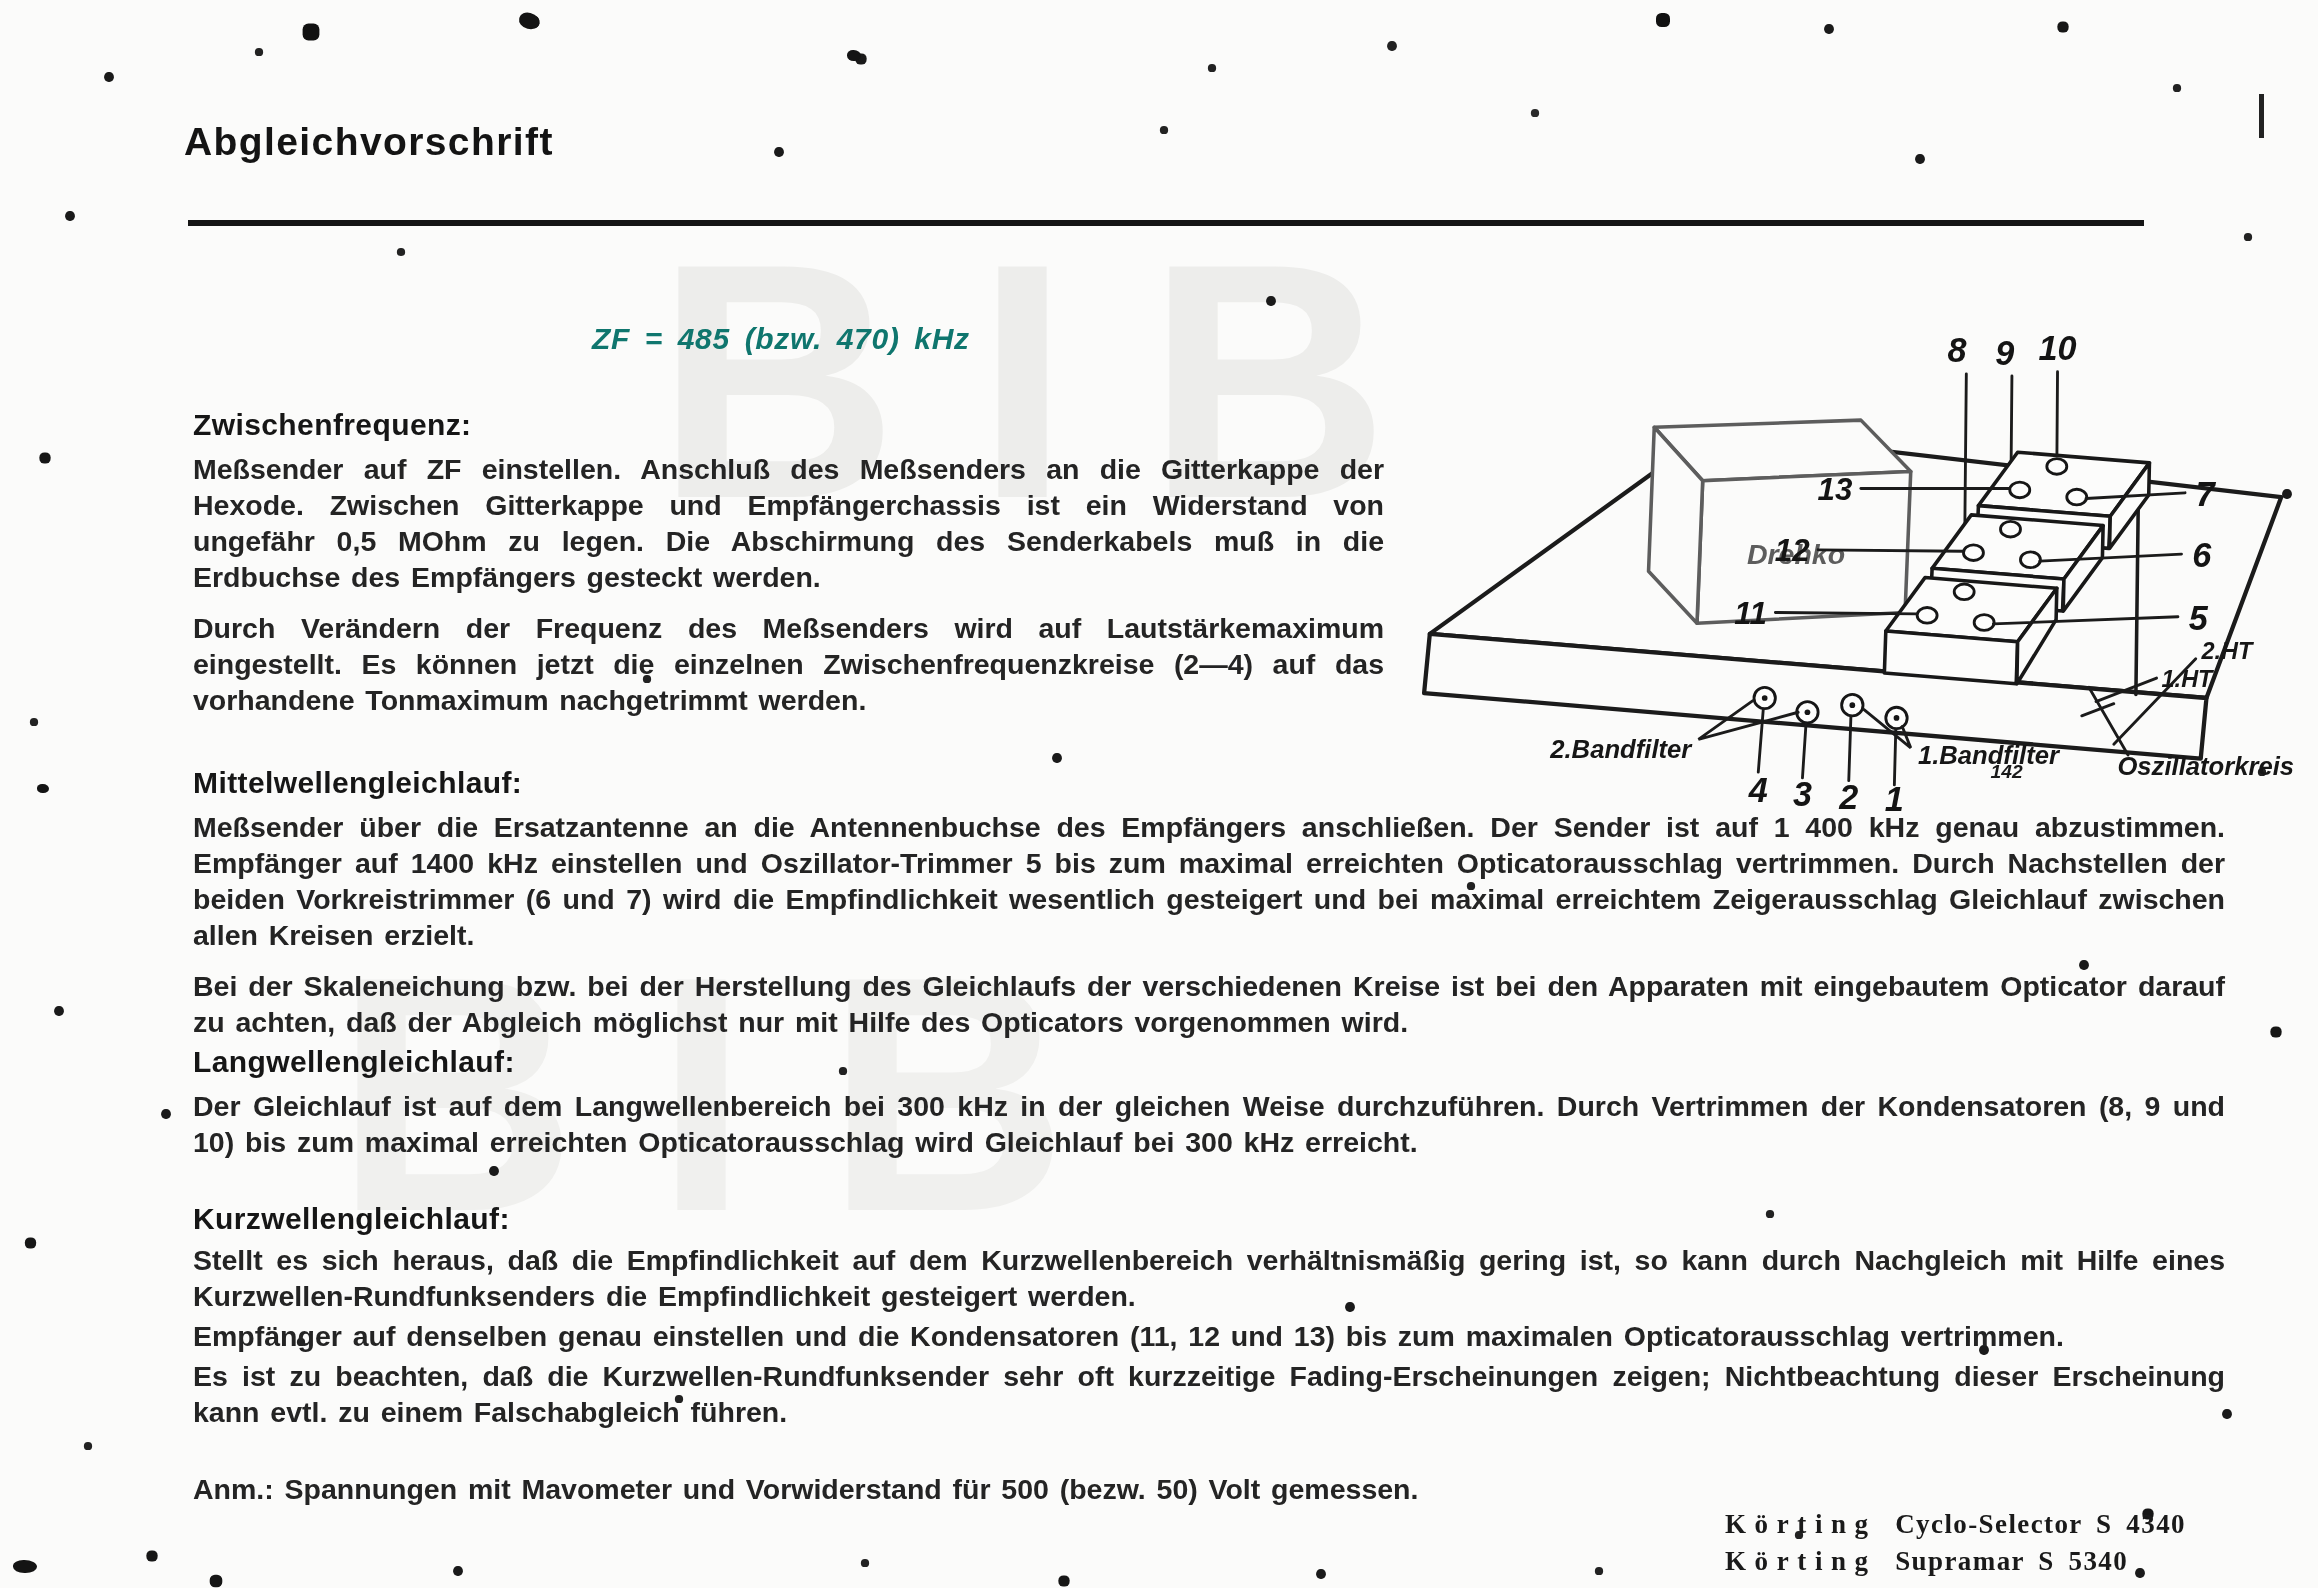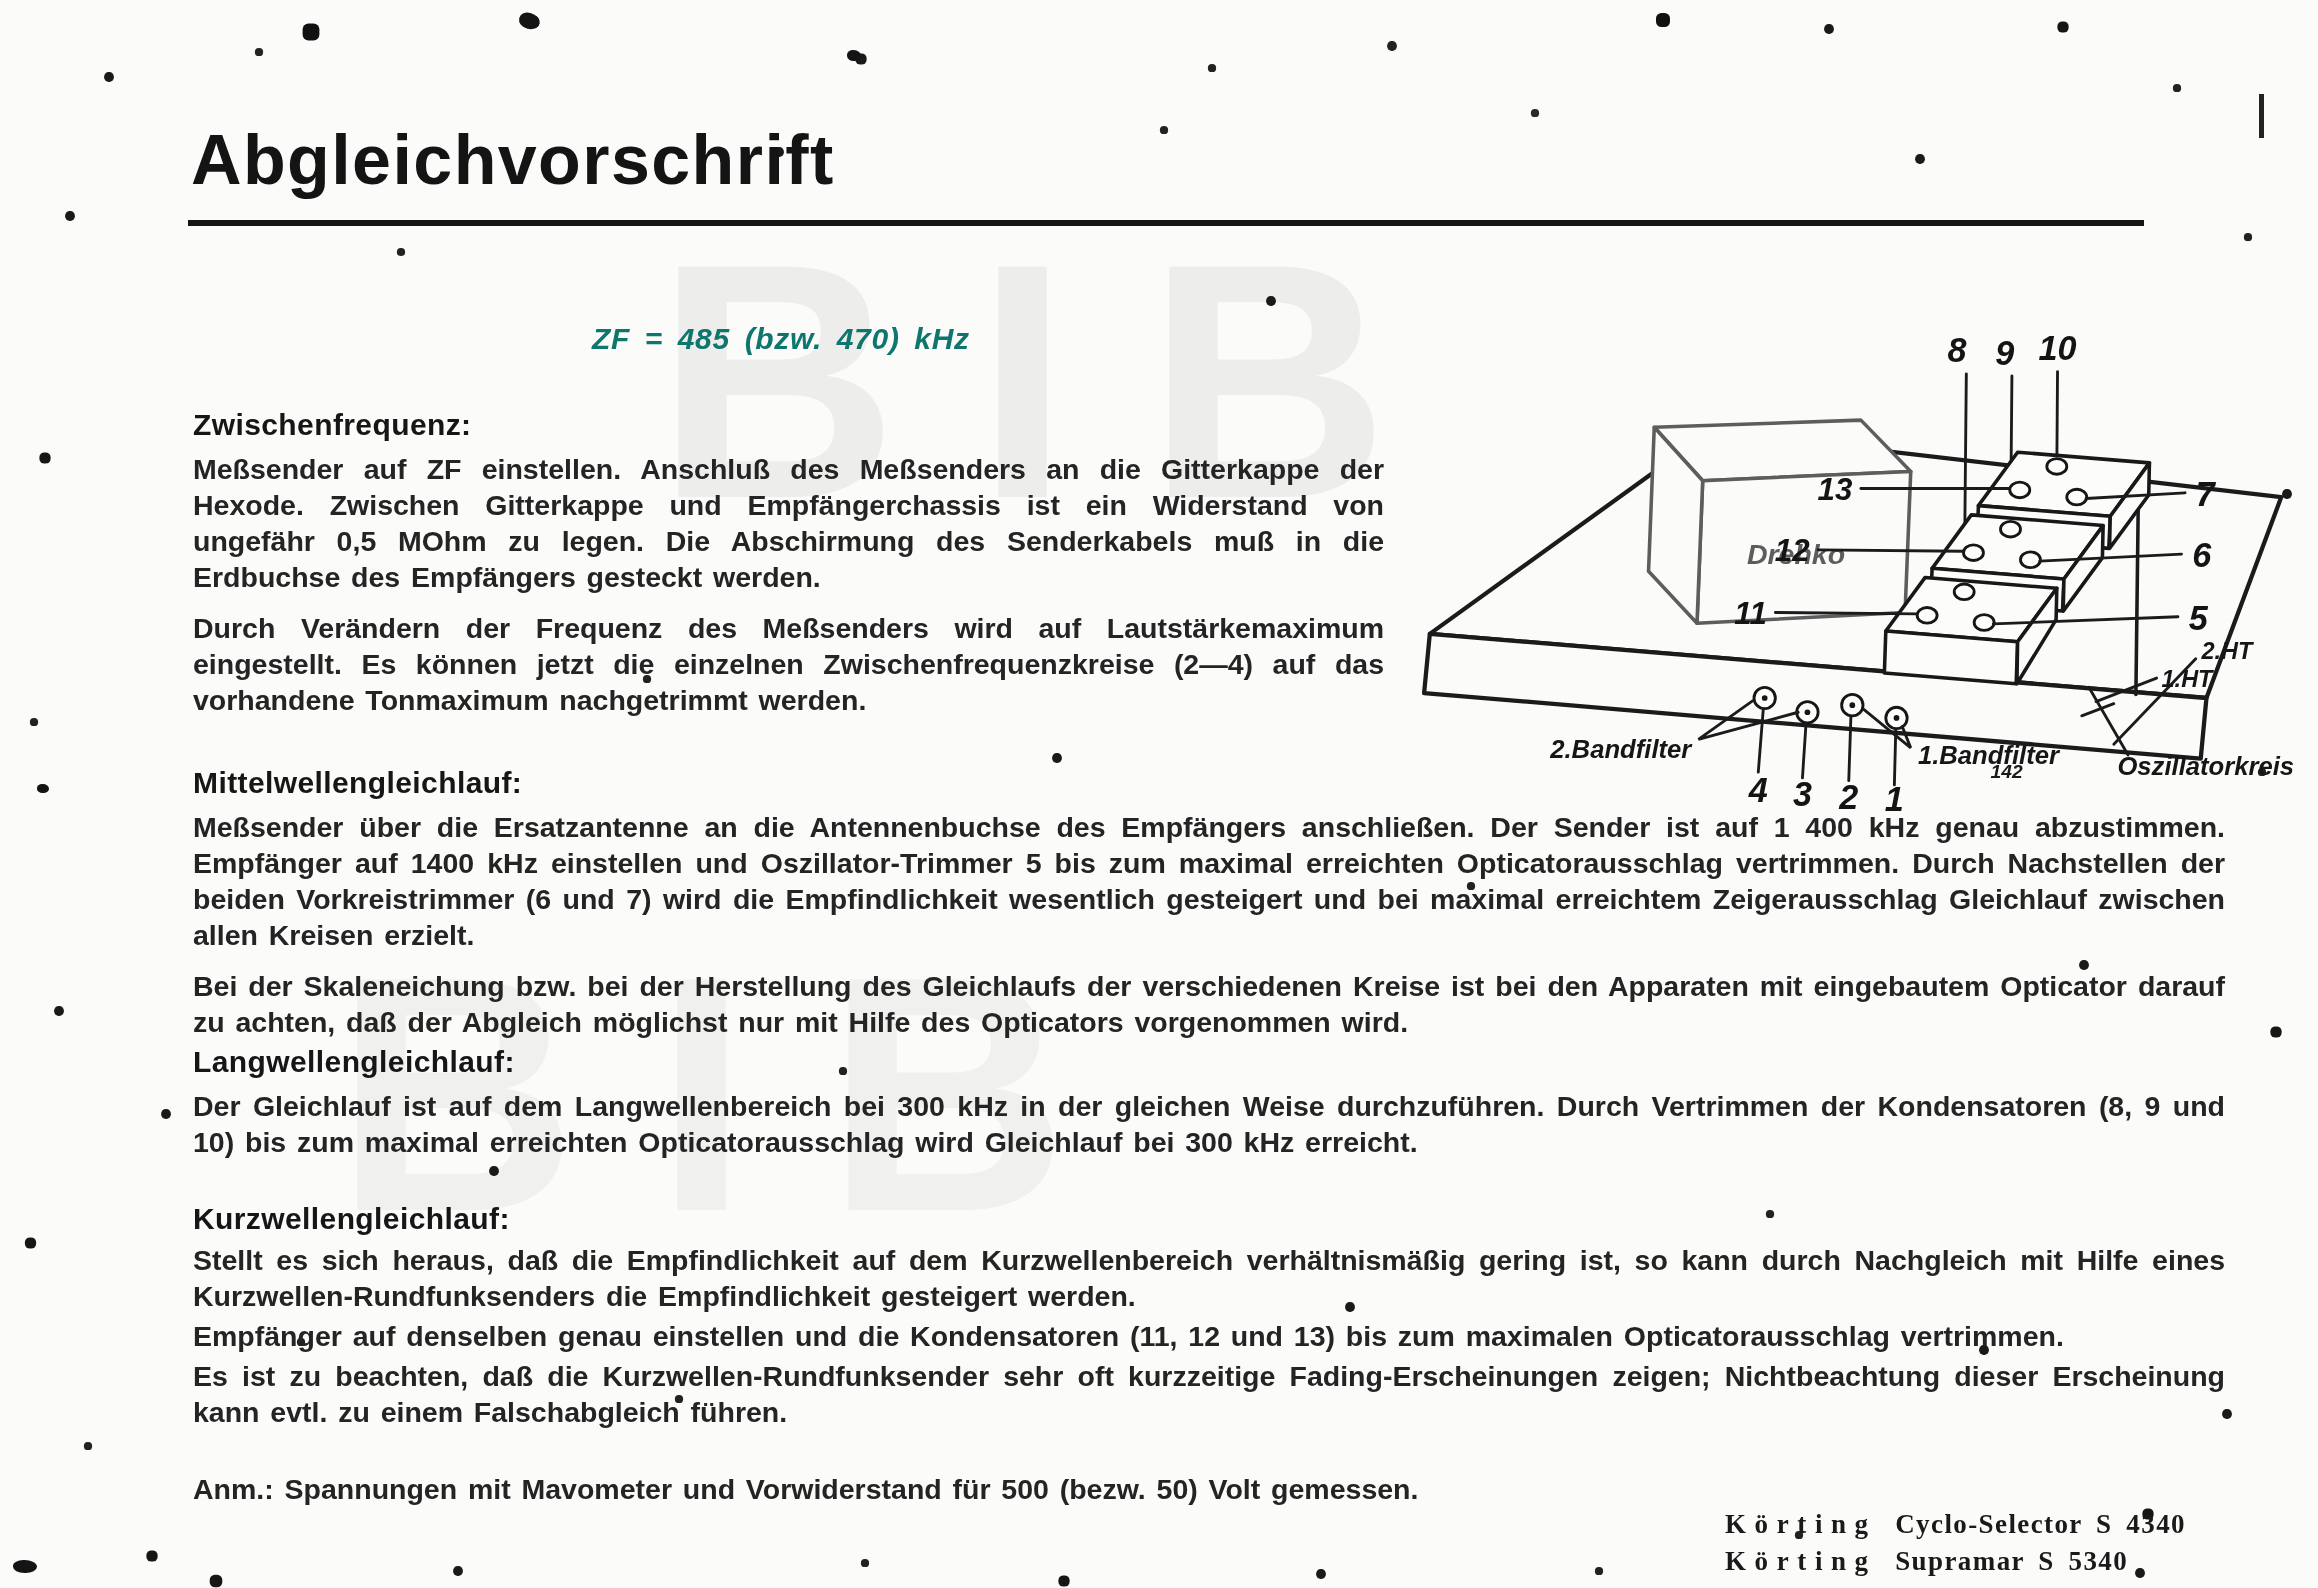--- a/index.html
+++ b/index.html
@@ -42,21 +42,21 @@
   }
   .blob{position:absolute;background:#141414;z-index:1;border-radius:45% 55% 50% 50%;}
   .blob1{left:519px;top:13px;width:21.4px;height:15.7px;transform:rotate(14deg);}
   .blob2{left:847px;top:50px;width:13.5px;height:10.7px;}
   .blob3{left:37px;top:784px;width:12px;height:9.3px;}
   .blob4{left:13px;top:1560px;width:24px;height:13px;}
   .corner-tick{position:absolute;left:2259px;top:94px;width:5px;height:44px;background:#222;z-index:1;}
   
   .layer{position:absolute;z-index:2;}
   .doc-title{
-    left:191px;top:120px;font-size:70px;font-weight:700;letter-spacing:1.4px;color:#141414;
+    left:184px;top:120px;font-size:39px;font-weight:700;letter-spacing:1.4px;color:#141414;
   }
   .title-rule{left:188px;top:220px;width:1956px;height:6.4px;background:#151515;}
   .zf-line{left:592px;top:322px;font-size:30px;font-weight:700;color:#0f766e;letter-spacing:0.7px;word-spacing:5.7px;font-style:italic;}
   .sec{left:193px;}
   .sec-h{font-size:30px;font-weight:700;color:#161616;margin:0 0 8.6px 0;letter-spacing:0.4px;}
   .sec p{
     margin:0 0 15.7px 0;font-size:28.5px;line-height:36px;font-weight:700;color:#242424;
     text-align:justify;word-spacing:2.9px;
   }
   .sec-zf{top:408px;width:1191px;}

